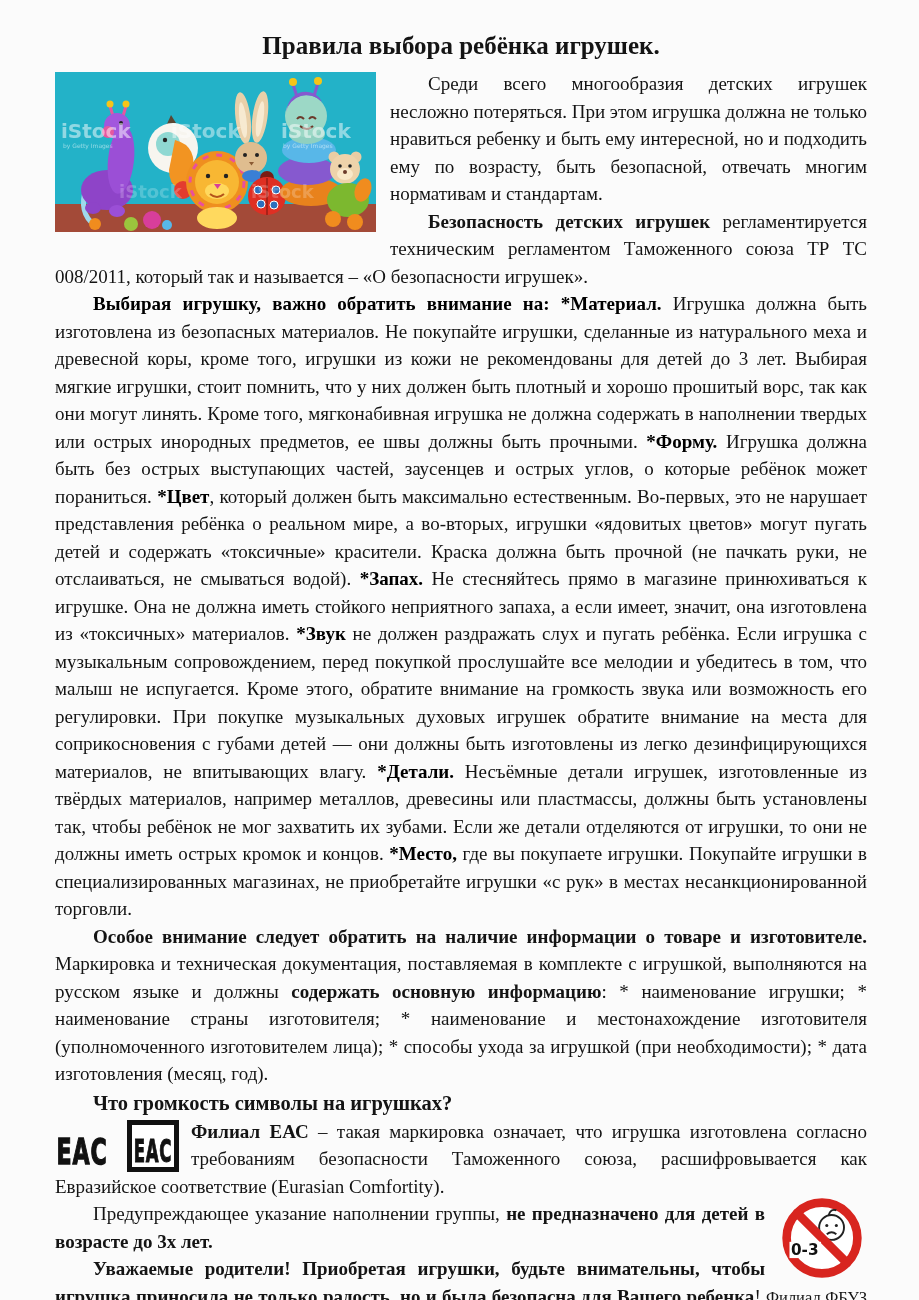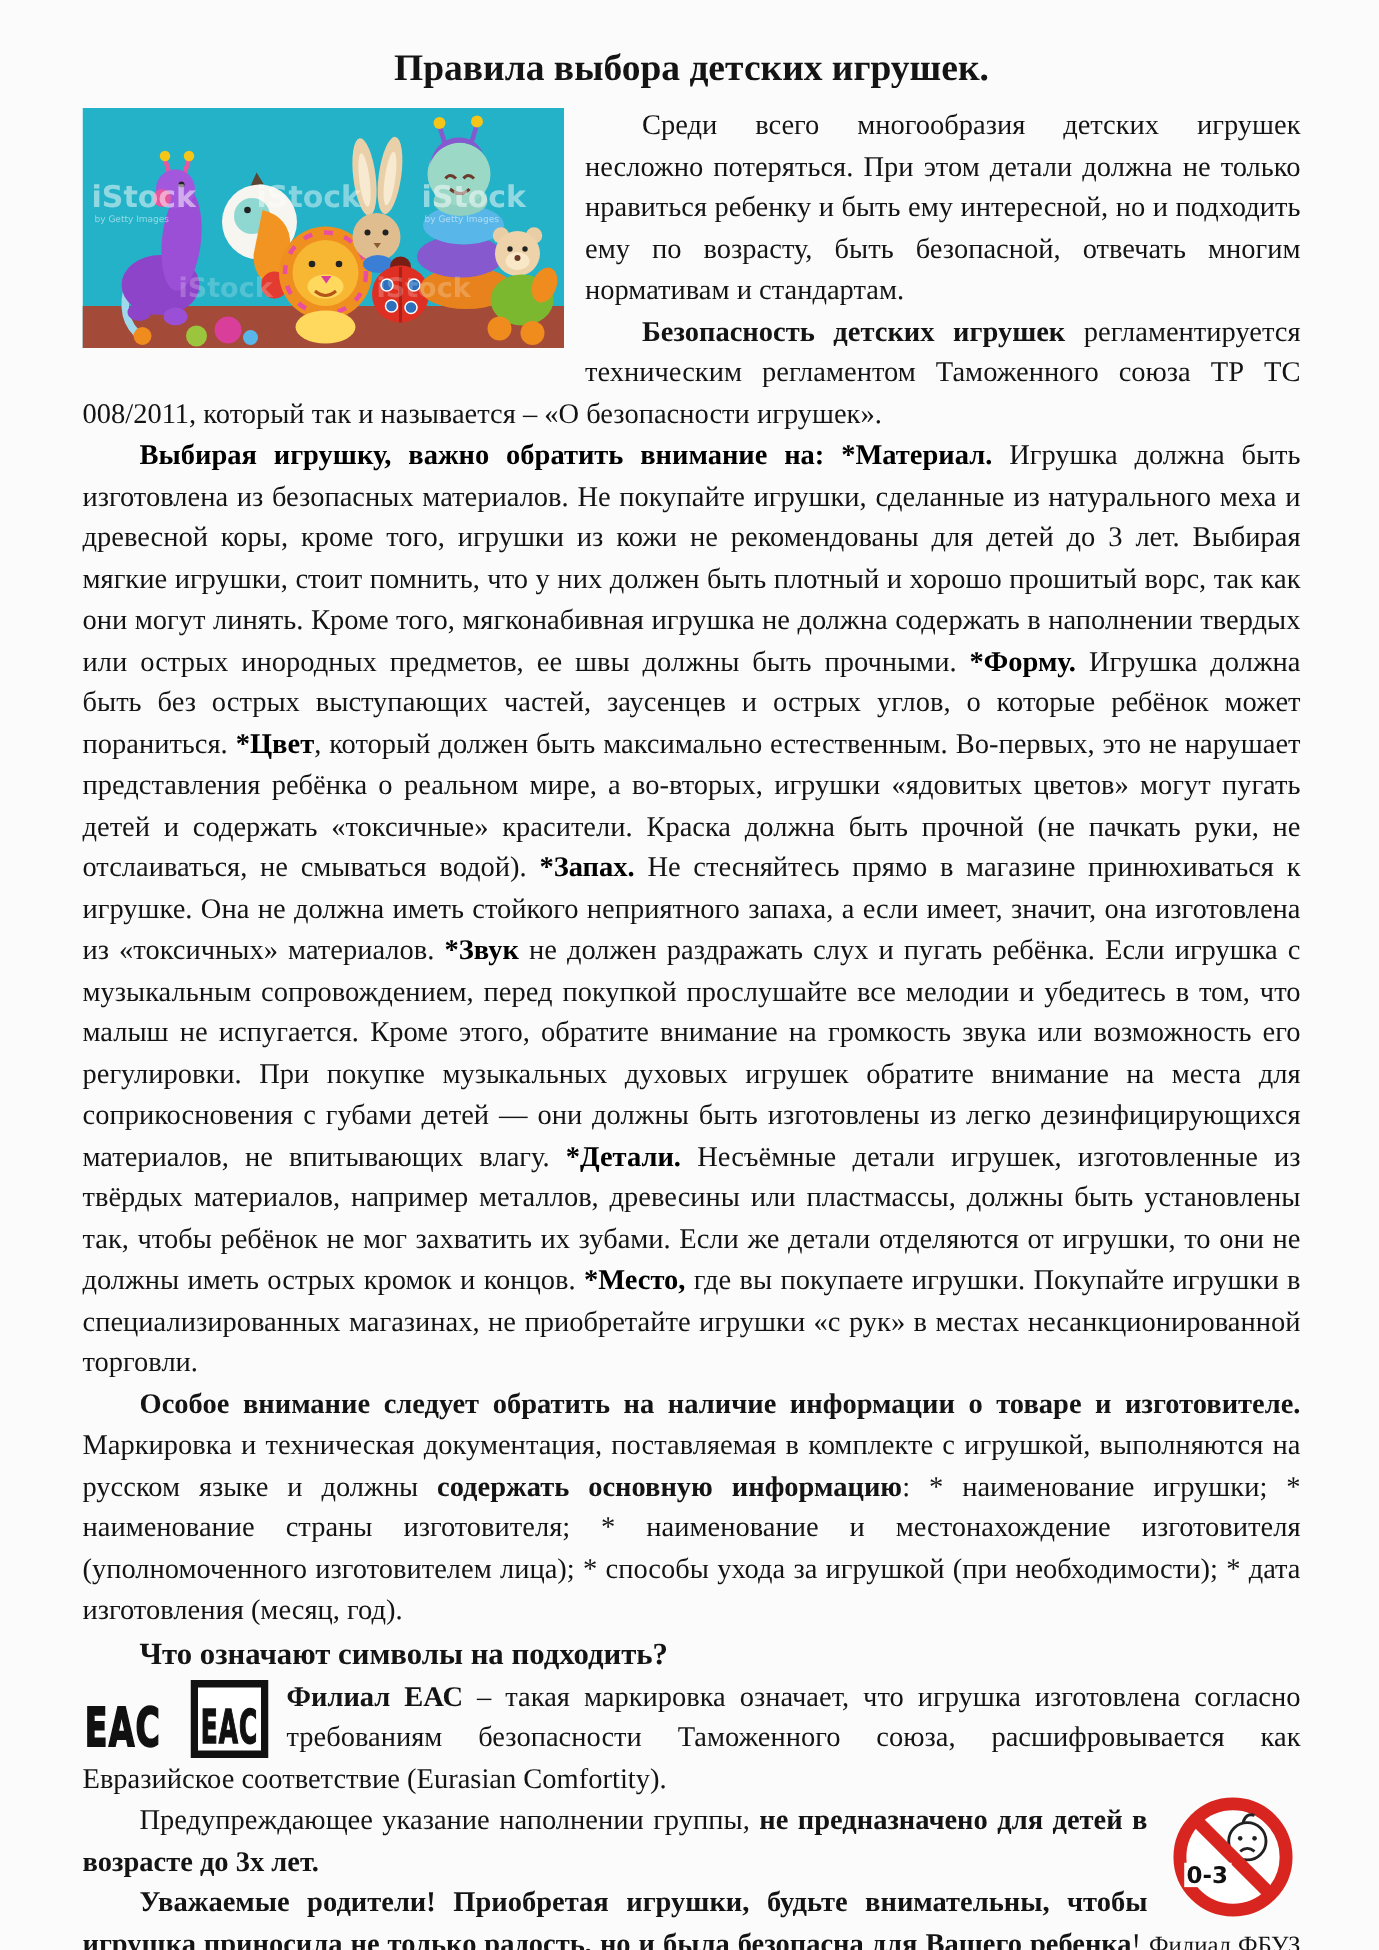--- a/index.html
+++ b/index.html
@@ -37,21 +37,21 @@
   .eac-badges svg { display: block; }
   .age-float { float: right; width: 90px; height: 88px; margin: -6px 0 0 12px; text-decoration: underline; }
   .age-float svg { display: block; width: 100%; height: 100%; }
 </style>
 </head>
 <body>
 
 <div class="page">
   <div class="content">
 
-    <h1 class="doc-title">Правила выбора детских игрушек.</h1>
+    <h1 class="doc-title">Правила выбора ребёнка игрушек.</h1>
 
     <div class="photo">
       <svg viewBox="0 0 321 160" xmlns="http://www.w3.org/2000/svg">
         <rect x="0" y="0" width="321" height="160" fill="#23b2c8"></rect>
         <rect x="0" y="132" width="321" height="28" fill="#a34a38"></rect>
 
         <g>
           <path d="M34,108 q-12,28 2,42" stroke="#9fd9ec" stroke-width="5" fill="none"></path>
           <ellipse cx="52" cy="118" rx="26" ry="20" fill="#8e44c8"></ellipse>
           <ellipse cx="66" cy="88" rx="13" ry="34" fill="#9b4fd6" transform="rotate(6 66 88)"></ellipse>
@@ -151,26 +151,26 @@
           <text x="8" y="76" font-size="6" fill="#ffffff" opacity="0.5">by Getty Images</text>
           <text x="116" y="66" font-size="20" font-weight="bold" fill="#ffffff" opacity="0.45">iStock</text>
           <text x="226" y="66" font-size="20" font-weight="bold" fill="#ffffff" opacity="0.5">iStock</text>
           <text x="228" y="76" font-size="6" fill="#ffffff" opacity="0.5">by Getty Images</text>
           <text x="64" y="126" font-size="18" font-weight="bold" fill="#ffffff" opacity="0.22">iStock</text>
           <text x="196" y="126" font-size="18" font-weight="bold" fill="#ffffff" opacity="0.22">iStock</text>
         </g>
       </svg>
     </div>
 
-    <p class="body"><span class="rn">Среди всего многообразия детских игрушек несложно потеряться. При этом детали должна не только нравиться ребенку и быть ему интересной, но и подходить ему по возрасту, быть безопасной, отвечать многим нормативам и стандартам.</span></p>
+    <p class="body"><span class="rn">Среди всего многообразия детских игрушек несложно потеряться. При этом игрушка должна не только нравиться ребенку и быть ему интересной, но и подходить ему по возрасту, быть безопасной, отвечать многим нормативам и стандартам.</span></p>
     <p class="body"><span class="rb">Безопасность детских игрушек </span><span class="rn">регламентируется техническим регламентом Таможенного союза ТР ТС 008/2011, который так и называется – «О безопасности игрушек».</span></p>
     <p class="body"><span class="rr">Выбирая игрушку, важно обратить внимание на: *Материал. </span><span class="rn">Игрушка должна быть изготовлена из безопасных материалов. Не покупайте игрушки, сделанные из натурального меха и древесной коры, кроме того, игрушки из кожи не рекомендованы для детей до 3 лет. Выбирая мягкие игрушки, стоит помнить, что у них должен быть плотный и хорошо прошитый ворс, так как они могут линять. Кроме того, мягконабивная игрушка не должна содержать в наполнении твердых или острых инородных предметов, ее швы должны быть прочными. </span><span class="rr">*Форму. </span><span class="rn">Игрушка должна быть без острых выступающих частей, заусенцев и острых углов, о которые ребёнок может пораниться. </span><span class="rr">*Цвет</span><span class="rn">, который должен быть максимально естественным. Во-первых, это не нарушает представления ребёнка о реальном мире, а во-вторых, игрушки «ядовитых цветов» могут пугать детей и содержать «токсичные» красители. Краска должна быть прочной (не пачкать руки, не отслаиваться, не смываться водой). </span><span class="rr">*Запах. </span><span class="rn">Не стесняйтесь прямо в магазине принюхиваться к игрушке. Она не должна иметь стойкого неприятного запаха, а если имеет, значит, она изготовлена из «токсичных» материалов. </span><span class="rr">*Звук</span><span class="rn"> не должен раздражать слух и пугать ребёнка. Если игрушка с музыкальным сопровождением, перед покупкой прослушайте все мелодии и убедитесь в том, что малыш не испугается. Кроме этого, обратите внимание на громкость звука или возможность его регулировки. При покупке музыкальных духовых игрушек обратите внимание на места для соприкосновения с губами детей — они должны быть изготовлены из легко дезинфицирующихся материалов, не впитывающих влагу. </span><span class="rr">*Детали. </span><span class="rn">Несъёмные детали игрушек, изготовленные из твёрдых материалов, например металлов, древесины или пластмассы, должны быть установлены так, чтобы ребёнок не мог захватить их зубами. Если же детали отделяются от игрушки, то они не должны иметь острых кромок и концов. </span><span class="rr">*Место, </span><span class="rn">где вы покупаете игрушки. Покупайте игрушки в специализированных магазинах, не приобретайте игрушки «с рук» в местах несанкционированной торговли.</span></p>
     <p class="body"><span class="rb">Особое внимание следует обратить на наличие информации о товаре и изготовителе. </span><span class="rn">Маркировка и техническая документация, поставляемая в комплекте с игрушкой, выполняются на русском языке и должны </span><span class="rb">содержать основную информацию</span><span class="rn">: * наименование игрушки; * наименование страны изготовителя; * наименование и местонахождение изготовителя (уполномоченного изготовителем лица); * способы ухода за игрушкой (при необходимости); * дата изготовления (месяц, год).</span></p>
 
-    <h2 class="sub">Что означают символы на подходить?</h2>
+    <h2 class="sub">Что громкость символы на игрушках?</h2>
 
     <p class="body noindent" style="text-indent:0">
       <span class="eac-badges">
         <svg width="54" height="42" viewBox="0 0 54 42">
           <g transform="translate(27,39)">
             <text transform="scale(0.82,1.32)" x="0" y="0" text-anchor="middle" font-family="'DejaVu Sans', sans-serif" font-weight="bold" font-size="27" letter-spacing="1" fill="#111111" stroke="#111111" stroke-width="1">EAC</text>
           </g>
         </svg>
         <svg width="52" height="52" viewBox="0 0 52 52">
           <rect x="2.5" y="2.5" width="47" height="47" fill="#ffffff" stroke="#111111" stroke-width="5"></rect>

